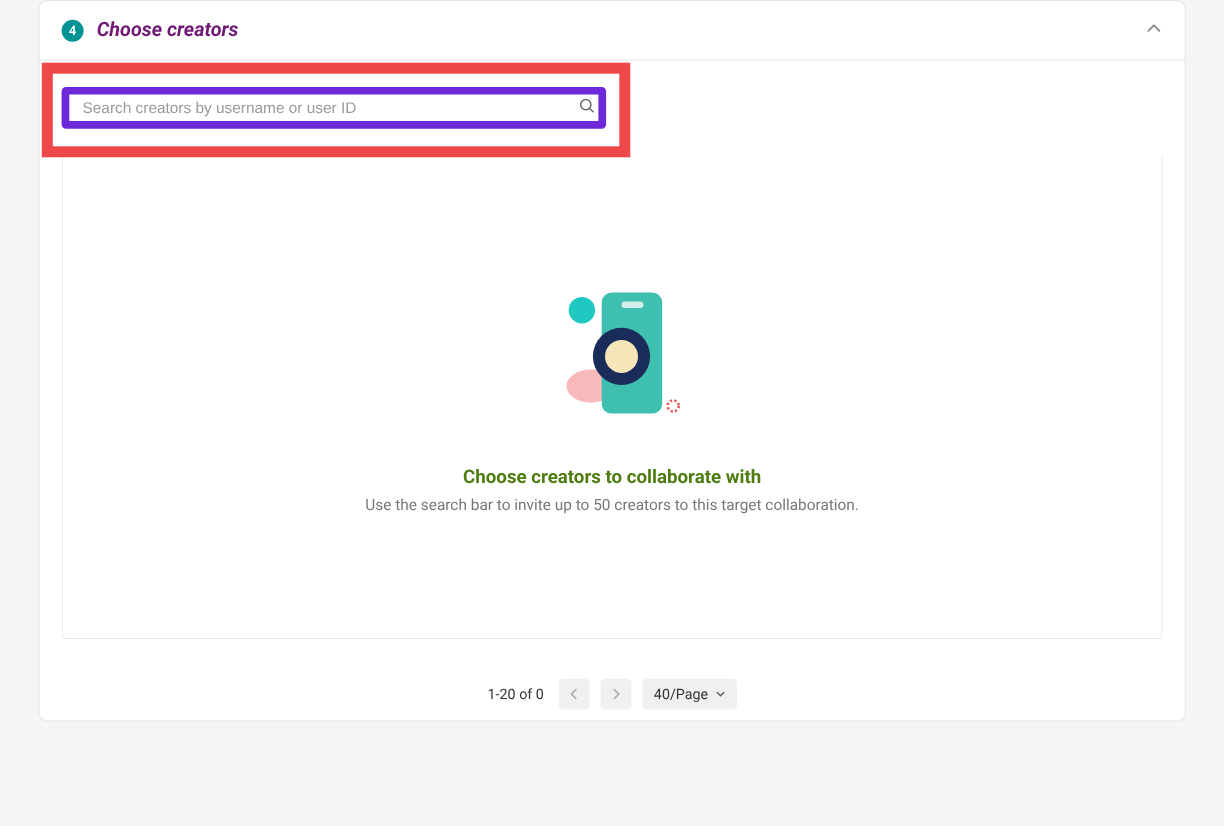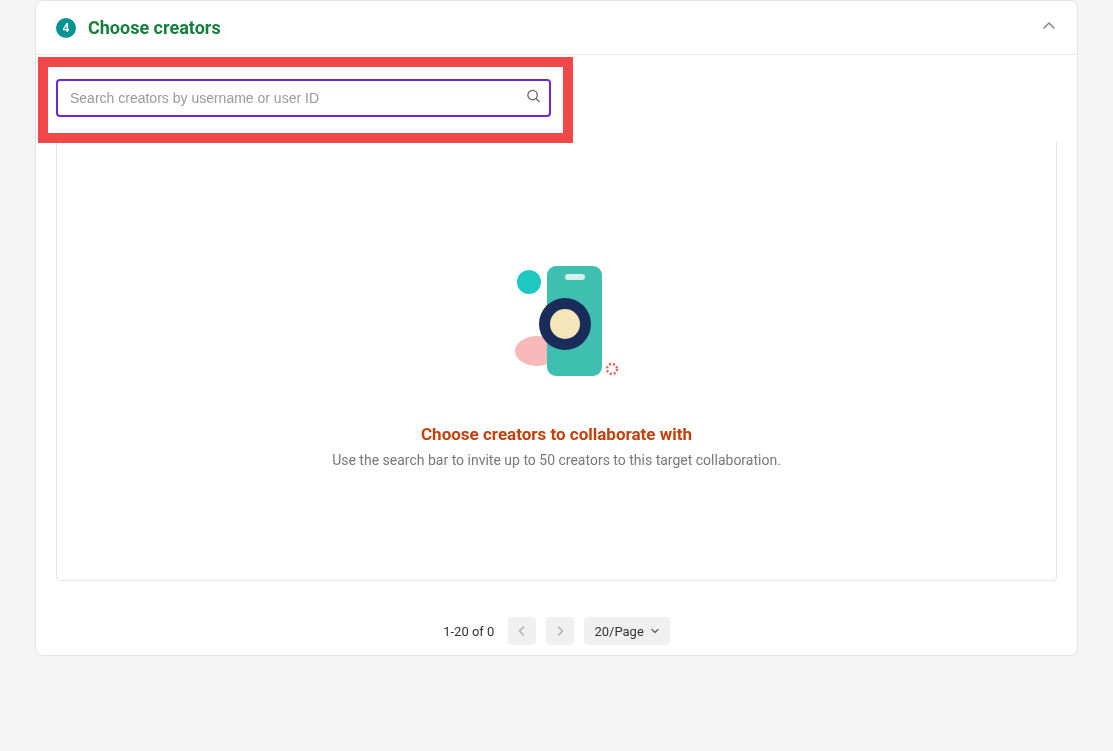--- a/index.html
+++ b/index.html
@@ -44,21 +44,22 @@
       color: #fff;
       font-size: 12px;
       font-weight: 600;
       display: flex;
       align-items: center;
       justify-content: center;
     }
     .section-title {
       font-size: 18px;
       font-weight: 700;
-      color: #15803d;
+      color: #701a75;
+      font-style: italic;
     }
     .chevron-up-icon {
       color: #888;
       cursor: pointer;
     }
     .search-wrapper {
       position: relative;
       padding: 24px 20px 24px 20px;
     }
     .highlight-box {
@@ -72,21 +73,21 @@
       z-index: 2;
     }
     .search-input-wrap {
       position: relative;
       width: 495px;
       margin-left: 0;
     }
     .search-input {
       width: 100%;
       height: 38px;
-      border: 2px solid #6d28d9;
+      border: 7px solid #6d28d9;
       border-radius: 4px;
       padding: 0 38px 0 12px;
       font-size: 14px;
       color: #333;
       outline: none;
     }
     .search-input::placeholder {
       color: #9a9a9a;
     }
     .search-icon-wrap {
@@ -137,21 +138,21 @@
     }
     .illustration {
       width: 140px;
       height: 140px;
       position: relative;
       margin-bottom: 30px;
     }
     .empty-title {
       font-size: 17px;
       font-weight: 700;
-      color: #c2410c;
+      color: #4d7c0f;
       margin-bottom: 8px;
     }
     .empty-subtitle {
       font-size: 14px;
       color: #787878;
       text-align: left;
     }
     .pagination {
       display: flex;
       align-items: center;
@@ -251,21 +252,21 @@
         <svg width="12" height="12" viewBox="0 0 12 12">
           <path d="M7.5 2 L3.5 6 L7.5 10" stroke="currentColor" stroke-width="1.6" fill="none" stroke-linecap="round" stroke-linejoin="round"></path>
         </svg>
       </button>
       <button class="page-btn">
         <svg width="12" height="12" viewBox="0 0 12 12">
           <path d="M4.5 2 L8.5 6 L4.5 10" stroke="currentColor" stroke-width="1.6" fill="none" stroke-linecap="round" stroke-linejoin="round"></path>
         </svg>
       </button>
       <div class="page-size-select">
-        <span>20/Page</span>
+        <span>40/Page</span>
         <svg width="10" height="10" viewBox="0 0 10 10">
           <path d="M2 3.5 L5 6.5 L8 3.5" stroke="#666" stroke-width="1.4" fill="none" stroke-linecap="round" stroke-linejoin="round"></path>
         </svg>
       </div>
     </div>
 
   </div>
 </div>
 
 </body></html>

